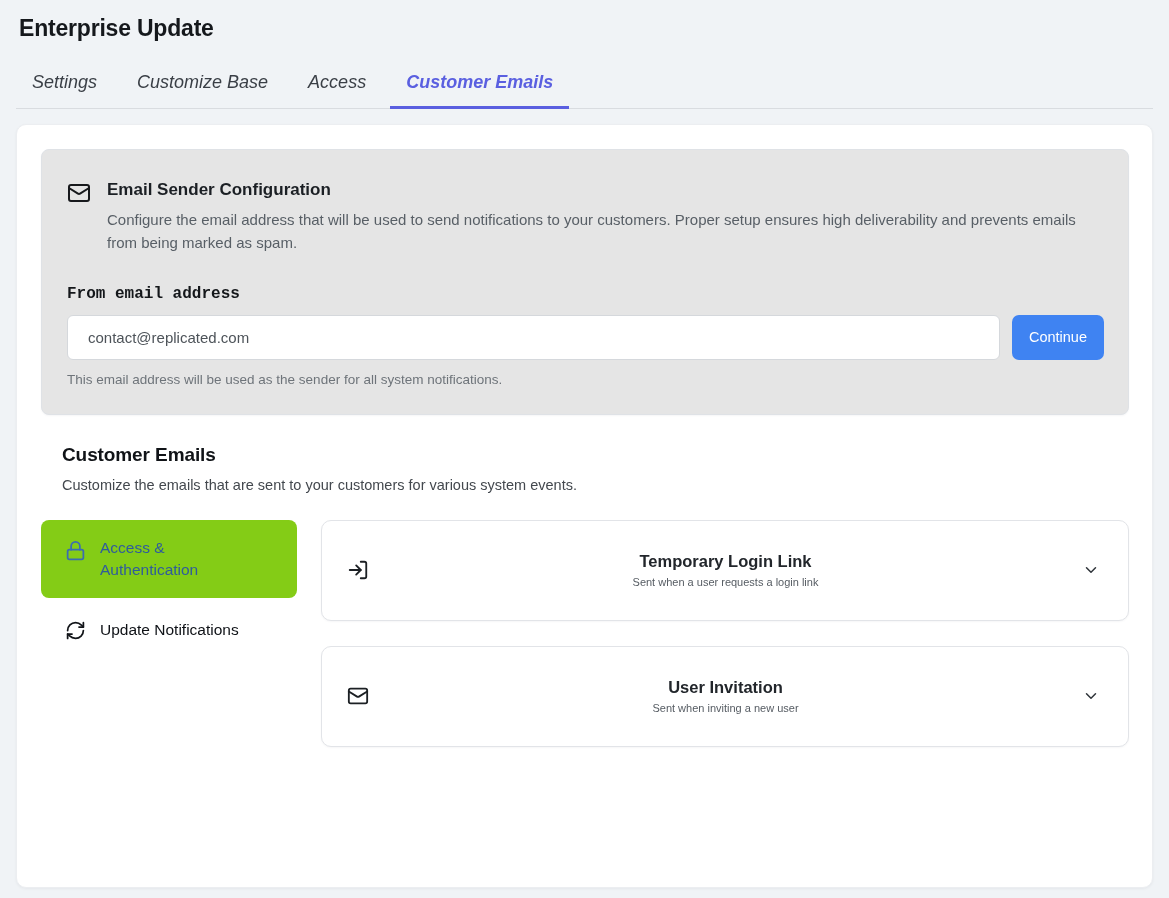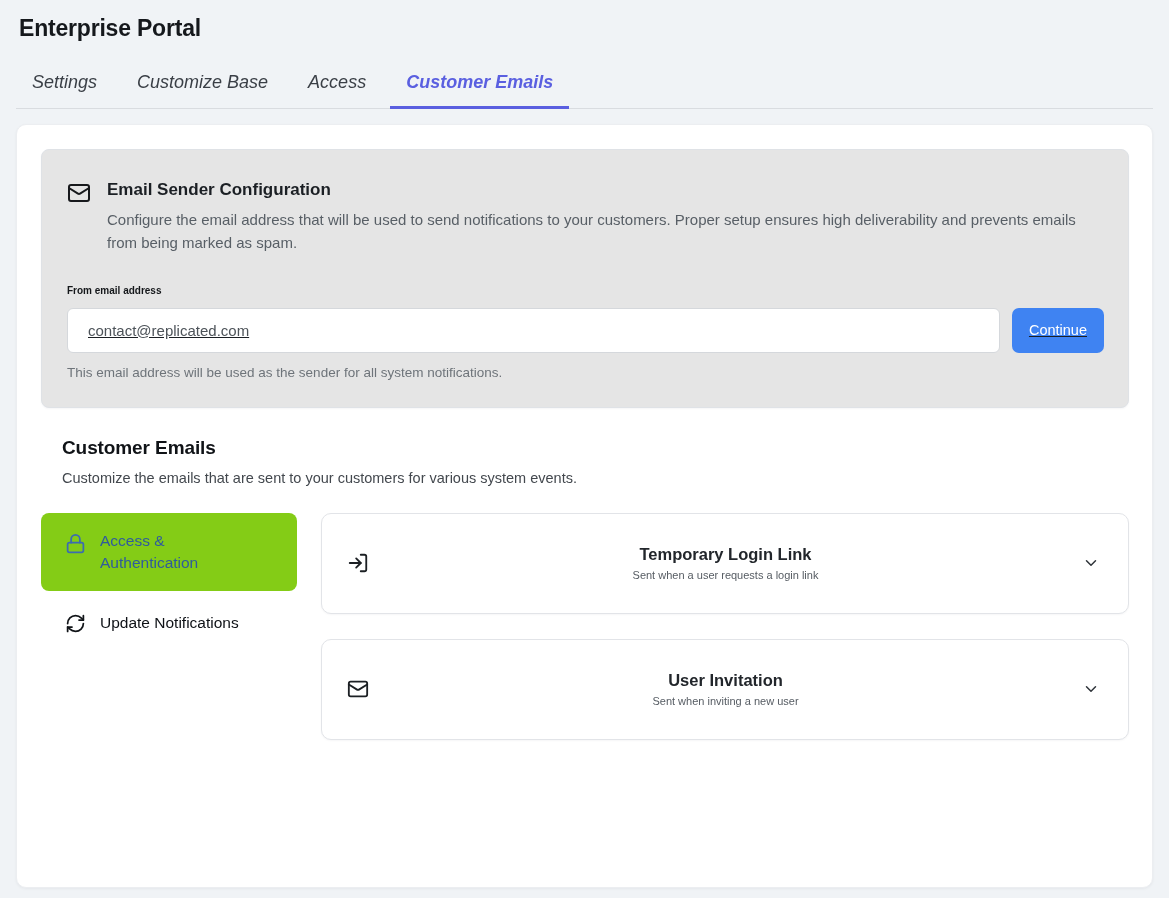--- a/index.html
+++ b/index.html
@@ -68,25 +68,26 @@
   }
   .sender-desc {
     margin-top: 8px;
     font-size: 15px;
     line-height: 1.55;
     color: #585f66;
     max-width: 980px;
   }
   .from-label {
     margin-top: 30px;
-    font-size: 10px;
+    font-size: 16px;
     font-weight: 700;
     color: #14171a;
-  }
-  .email-row { display: flex; gap: 12px; margin-top: 12px; align-items: flex-end; text-decoration: underline; }
+    font-family: Liberation Mono, monospace;
+  }
+  .email-row { display: flex; gap: 12px; margin-top: 12px; align-items: flex-end; }
   .email-input {
     flex: 1;
     height: 45px;
     border: 1px solid #d5d8dc;
     border-radius: 6px;
     padding: 0 20px;
     font-size: 15px;
     color: #4d5359;
     font-family: "Liberation Sans", "DejaVu Sans", sans-serif;
     background: #fff;
@@ -171,21 +172,21 @@
     font-size: 11px;
     color: #565c63;
   }
   .chev-wrap { flex: 0 0 auto; color: #2f343a; display: flex; align-items: center; }
   svg { display: block; }
 </style>
 </head>
 <body>
 
 <header class="page-header">
-  <h1 class="page-title">Enterprise Portal</h1>
+  <h1 class="page-title">Enterprise Update</h1>
 </header>
 
 <nav class="tabs-row">
   <div class="tab">
     <span>Settings</span>
   </div>
   <div class="tab">
     <span>Customize Base</span>
   </div>
   <div class="tab">

